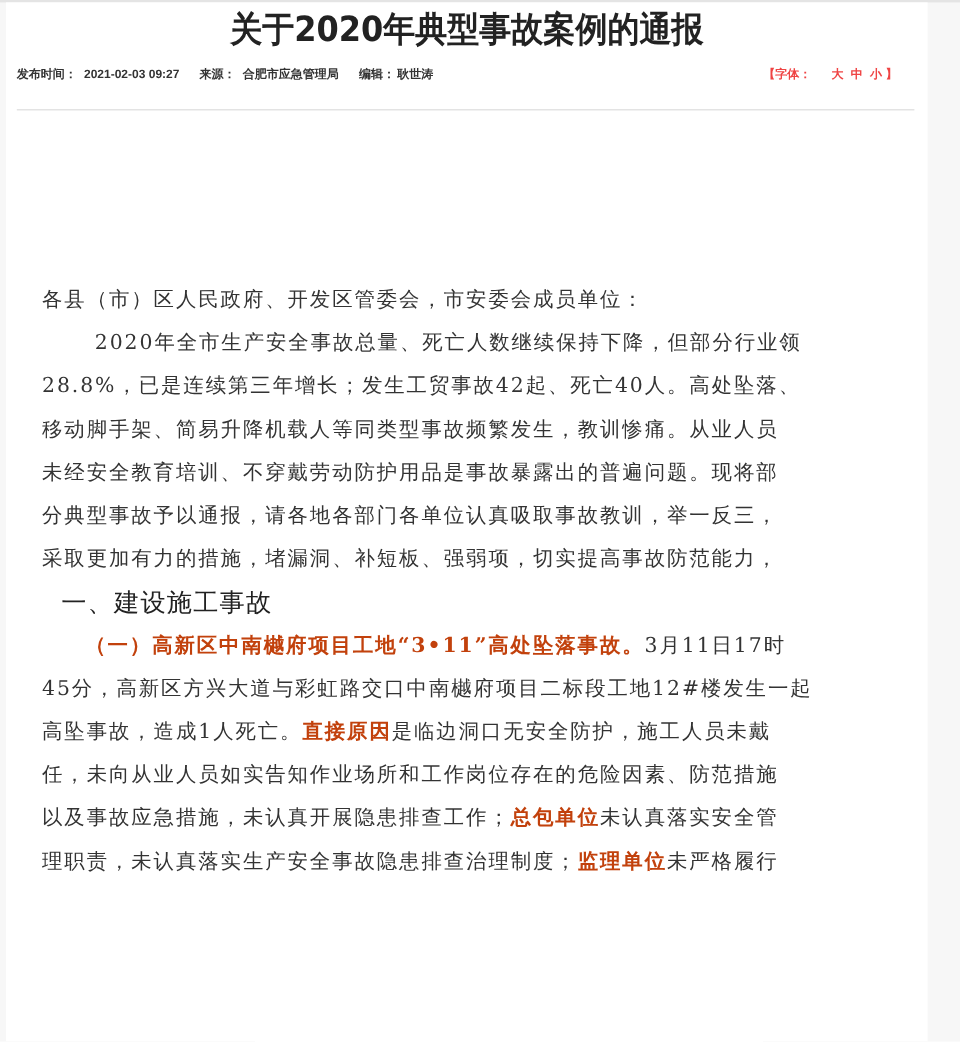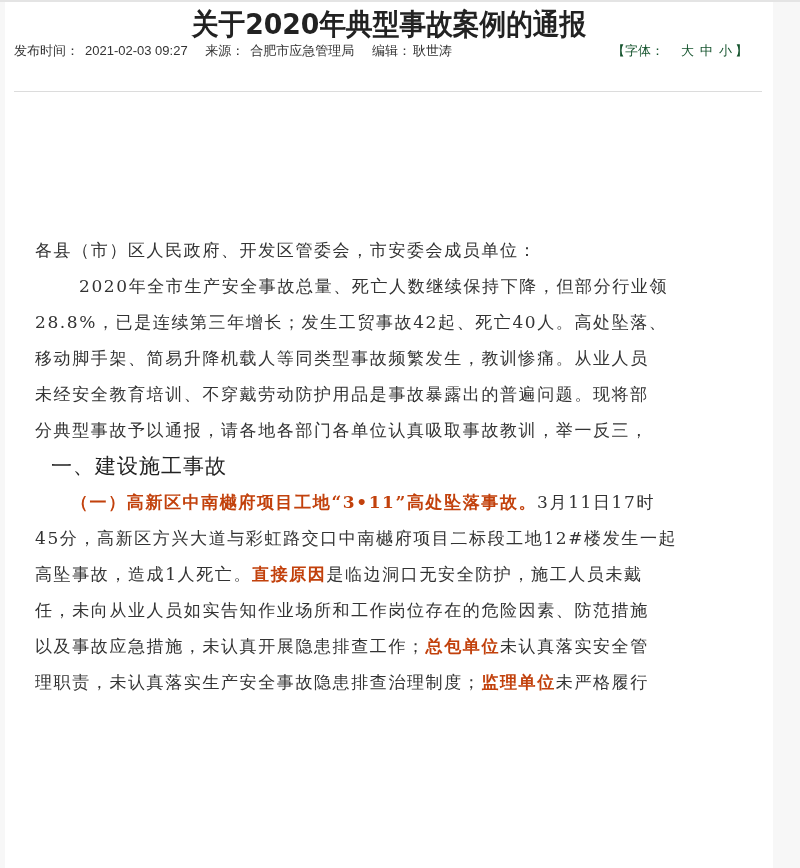--- a/index.html
+++ b/index.html
@@ -13,27 +13,27 @@
       position: absolute; left: 5px; top: 2px; width: 768px; height: 866px;
       background: #ffffff; overflow: hidden;
     }
     .title {
       position: absolute; left: 0; top: 4px; width: 768px; text-align: center;
       font-family: "DejaVu Sans", sans-serif; font-weight: bold;
       font-size: 29px; letter-spacing: 0px; color: #222;
       transform: scaleX(0.92); line-height: 36px;
     }
     .meta {
-      position: absolute; left: 9px; top: 40px; width: 748px; height: 22px;
-      font-family: "Liberation Sans", sans-serif; font-size: 13px; color: #333;
+      position: absolute; left: 9px; top: 53px; width: 748px; height: 22px;
+      font-family: "Liberation Sans", sans-serif; font-size: 10px; color: #333; font-weight: bold;
     }
     .meta span { margin-right: 14px; }
     .meta .lbl { margin-right: 8px; }
     .fontsize {
-      position: absolute; right: 0; top: 0; color: #14532d;
+      position: absolute; right: 0; top: 0; color: #ef4444;
     }
     .fontsize .opt { margin: 0 3px; cursor: pointer; }
     .divider { position: absolute; left: 9px; top: 89px; width: 748px; height: 1px; background: #dcdcdc; }
     .content {
       position: absolute; left: 55px; top: 198px; width: 700px;
       font-family: "DejaVu Serif", serif; font-size: 17px; color: #333;
       line-height: 36px; letter-spacing: 1.6px;
     }
     .content p { margin: 0; text-align: justify; text-align-last: left; }
     .h1 { font-family: "DejaVu Sans", sans-serif; font-weight: normal; font-size: 21px; text-indent: 28px; letter-spacing: 1px; color: #222; }
@@ -60,20 +60,21 @@
   <div class="divider"></div>
 
   <div class="content" style="left:30px;margin-top:32px;">
     <p>各县（市）区人民政府、开发区管委会，市安委会成员单位：</p>
     <p class="intro">
       <span class="line" style="padding-left:44px">2020年全市生产安全事故总量、死亡人数继续保持下降，但部分行业领</span>
       <span class="line">28.8%，已是连续第三年增长；发生工贸事故42起、死亡40人。高处坠落、</span>
       <span class="line">移动脚手架、简易升降机载人等同类型事故频繁发生，教训惨痛。从业人员</span>
       <span class="line">未经安全教育培训、不穿戴劳动防护用品是事故暴露出的普遍问题。现将部</span>
       <span class="line">分典型事故予以通报，请各地各部门各单位认真吸取事故教训，举一反三，</span>
+      <span class="line">采取更加有力的措施，堵漏洞、补短板、强弱项，切实提高事故防范能力，</span>
     </p>
     <p class="h1" style="padding-left:16px;text-indent:0;">一、建设施工事故</p>
     <p>
       <span class="line" style="padding-left:36px">
         <b>（一）高新区中南樾府项目工地“3•11”高处坠落事故。</b><span>3月11日17时</span>
       </span>
       <span class="line">45分，高新区方兴大道与彩虹路交口中南樾府项目二标段工地12#楼发生一起</span>
       <span class="line">
         <span>高坠事故，造成1人死亡。</span><b>直接原因</b><span>是临边洞口无安全防护，施工人员未戴</span>
       </span>

